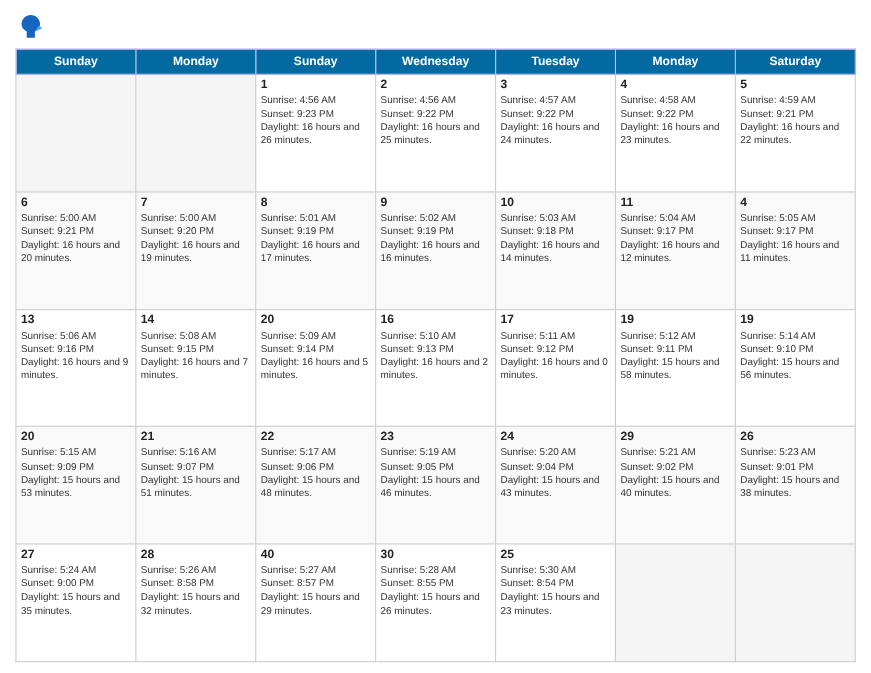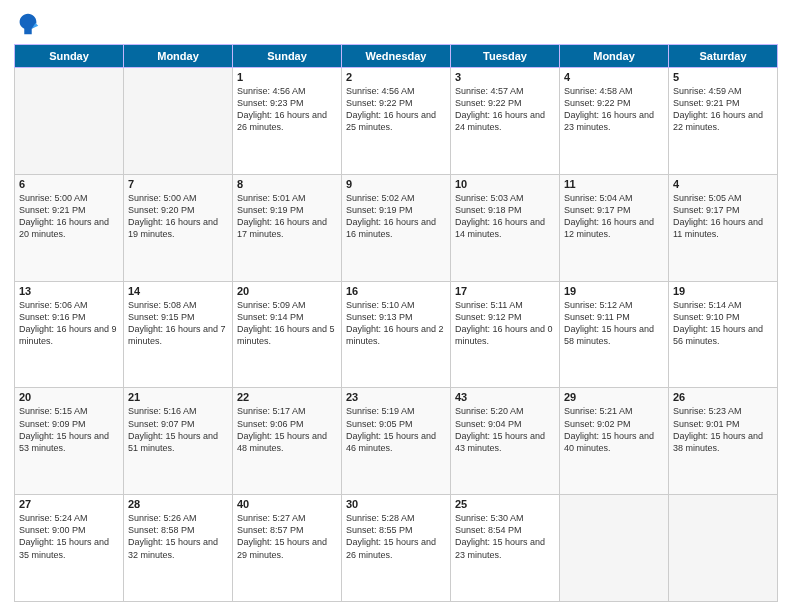--- a/index.html
+++ b/index.html
@@ -223,21 +223,21 @@
           </td>
           <td>
             <span class="day-num">22</span>
             <div class="day-info">Sunrise: 5:17 AM<br>Sunset: 9:06 PM<br>Daylight: 15 hours and 48 minutes.</div>
           </td>
           <td>
             <span class="day-num">23</span>
             <div class="day-info">Sunrise: 5:19 AM<br>Sunset: 9:05 PM<br>Daylight: 15 hours and 46 minutes.</div>
           </td>
           <td>
-            <span class="day-num">43</span>
+            <span class="day-num">24</span>
             <div class="day-info">Sunrise: 5:20 AM<br>Sunset: 9:04 PM<br>Daylight: 15 hours and 43 minutes.</div>
           </td>
           <td>
             <span class="day-num">29</span>
             <div class="day-info">Sunrise: 5:21 AM<br>Sunset: 9:02 PM<br>Daylight: 15 hours and 40 minutes.</div>
           </td>
           <td>
             <span class="day-num">26</span>
             <div class="day-info">Sunrise: 5:23 AM<br>Sunset: 9:01 PM<br>Daylight: 15 hours and 38 minutes.</div>
           </td>

